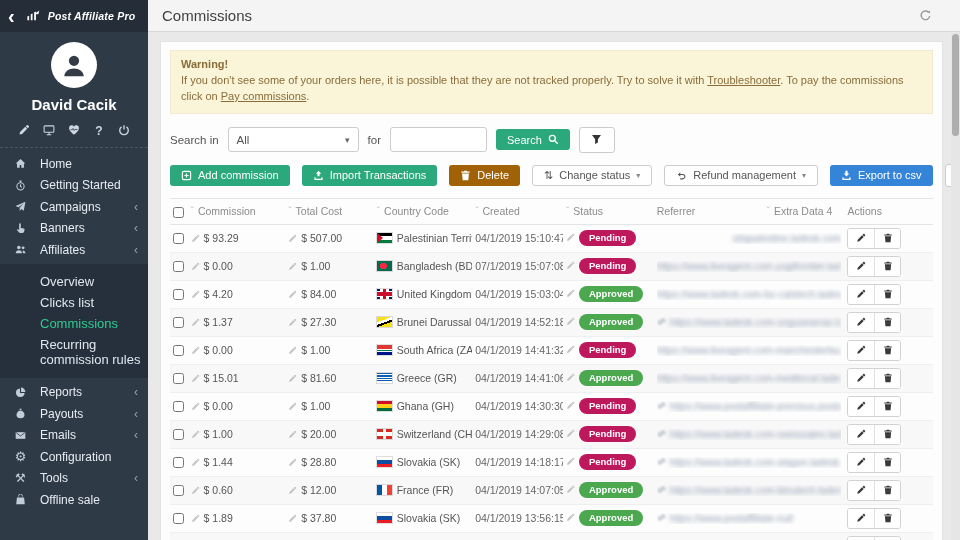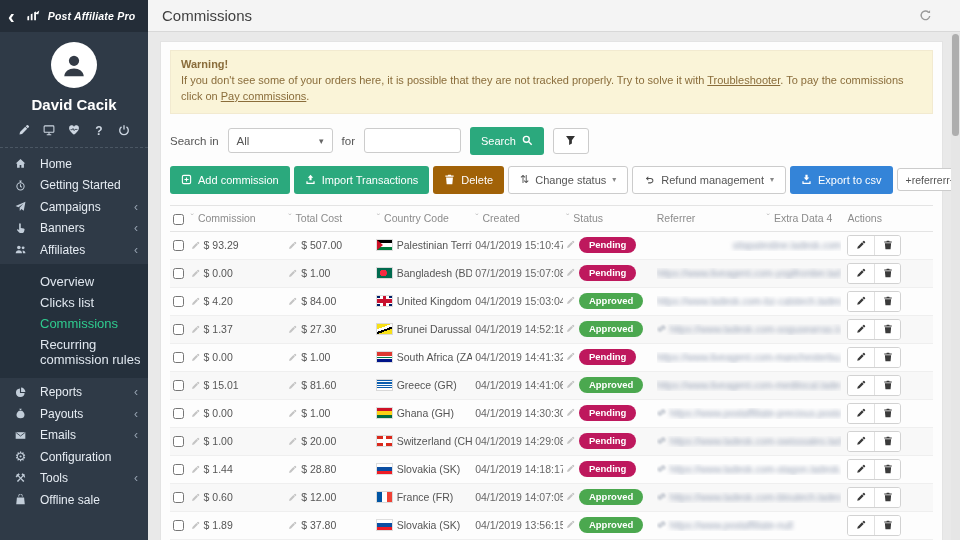--- a/index.html
+++ b/index.html
@@ -35,30 +35,30 @@
   
   .content { position:absolute; left:148px; top:33px; right:9px; bottom:0; padding:8px 8px 0 12px; }
   .card { background:#fdfdfd; border:1px solid #e3e3e3; height:calc(100% + 10px); padding:8px 9px 0; }
   .warn { background:#faf4d8; border:1px solid #f2ead0; padding:6px 10px 8px; font-size:11px; color:#8a6d3b; line-height:1.45; }
   .warn b { display:block; }
   .warn a { color:#8a6d3b; text-decoration:underline; cursor:pointer; }
 
   .search-row { display:flex; align-items:center; gap:9px; margin:13px 0 11px; font-size:11.5px; color:#555; }
   .sel { height:25px; border:1px solid #ccc; border-radius:3px; background:#fff; display:inline-flex; align-items:center; justify-content:space-between; padding:0 8px; cursor:pointer; color:#555; }
   .sel .car { color:#666; font-size:9px; margin-left:8px; }
-  .sel.filter-sel { width:105px; }
+  .sel.filter-sel { width:131px; }
   .tinput { width:97px; height:25px; border:1px solid #ccc; border-radius:3px; padding:0 6px; font-size:11.5px; }
-  .btn { height:28px; border:none; border-radius:3px; display:inline-flex; align-items:center; gap:6px; padding:0 11px; font-size:11px; cursor:pointer; font-family:inherit; white-space:nowrap;justify-content:center; }
+  .btn { height:21px; border:none; border-radius:3px; display:inline-flex; align-items:center; gap:6px; padding:0 11px; font-size:11px; cursor:pointer; font-family:inherit; white-space:nowrap;justify-content:center; }
   .btn-green { background:#2ba97d; color:#fff; }
   .btn-red { background:#a16207; color:#fff; }
   .btn-blue { background:#3484d8; color:#fff; }
   .btn-white { background:#fff; color:#555; border:1px solid #ccc; }
   .btn-funnel { width:36px; justify-content:center; height:26px; color:#333; }
 
-  .toolbar { display:flex; align-items:center; gap:4px; margin-bottom:11px; }
+  .toolbar { display:flex; align-items:center; gap:12px; margin-bottom:11px; }
   .rgroup { margin-left:auto; display:flex; }
   .rgroup .sel { width:122px; height:23px; font-size:10.5px; border-radius:3px 0 0 3px; }
 
   
   table { width:100%; border-collapse:collapse; font-size:10.5px; table-layout:fixed; }
   thead th { text-align:left; font-weight:normal; color:#8c8c8c; padding:6px 3px; border-top:1px solid #e4e4e4; border-bottom:1px solid #e4e4e4; white-space:nowrap; overflow:hidden; }
   .sortc { color:#bdbdbd; font-size:10px; margin-right:4px; }
   tbody td { padding:3px 3px; border-bottom:1px solid #efefef; color:#555; white-space:nowrap; overflow:hidden; height:21px; }
   tbody tr:nth-child(even) { background:#f8f8f8; }
   .cell-pencil { color:#c4c4c4; font-size:9px; margin-right:4px; }

